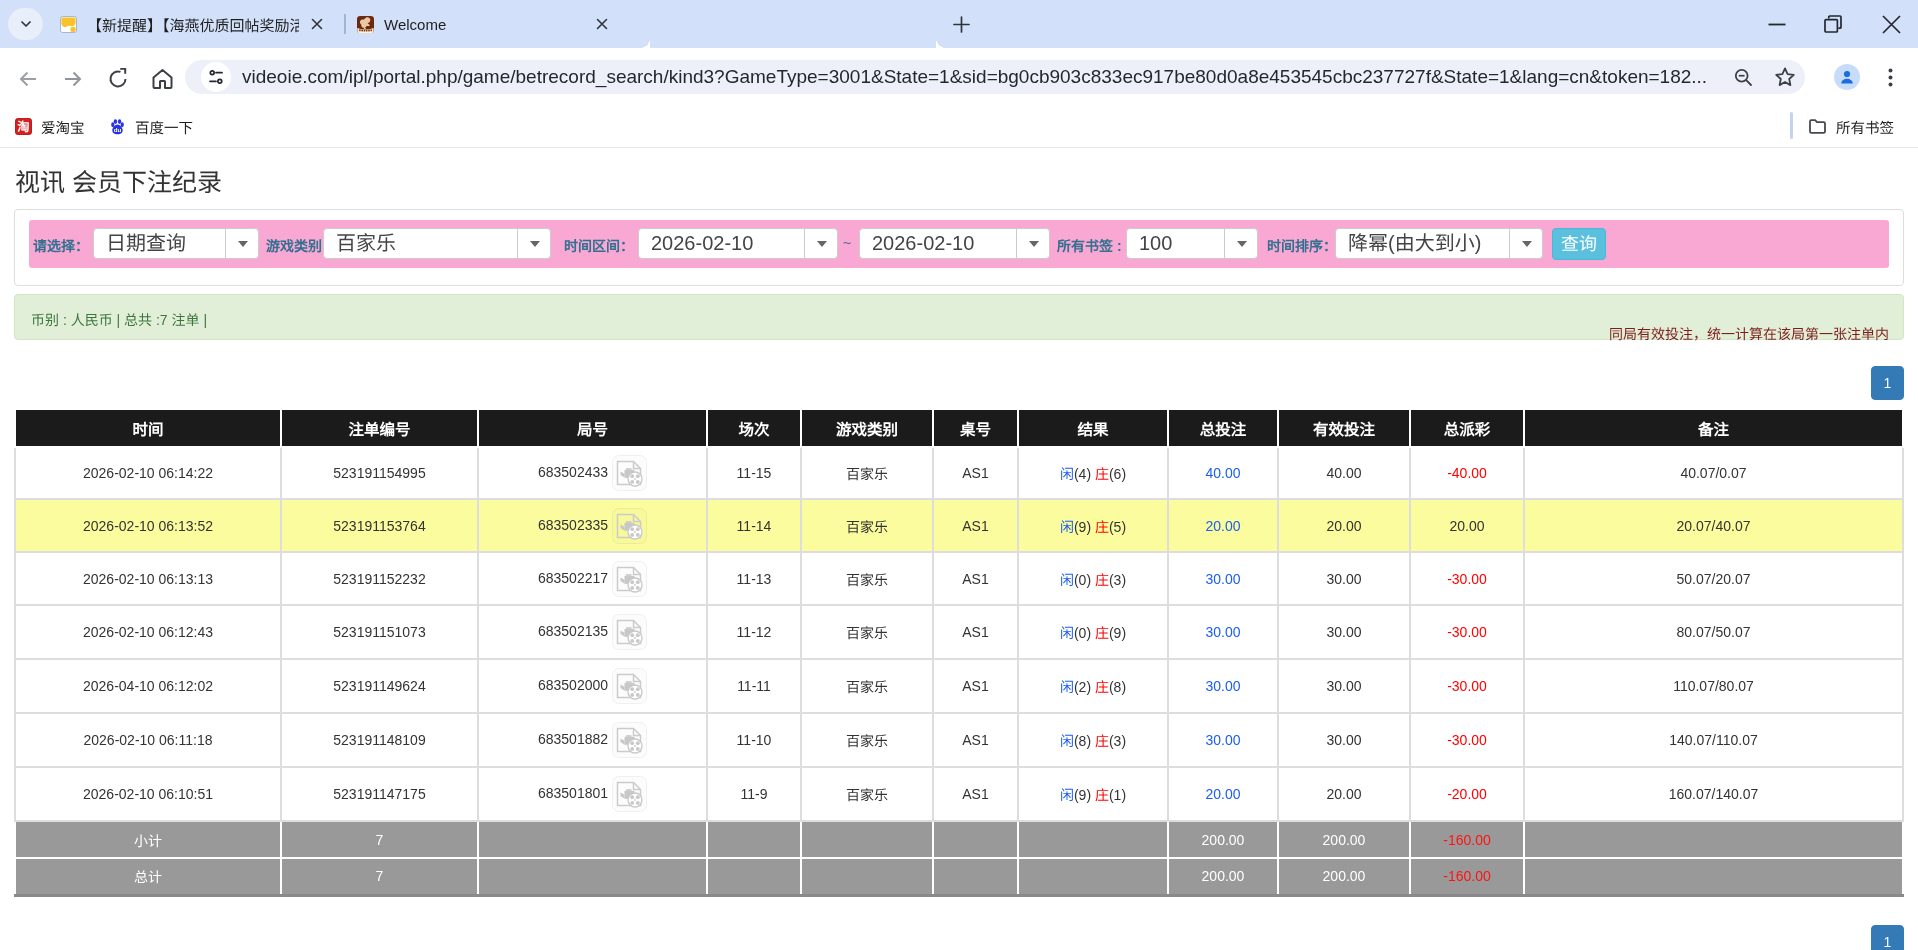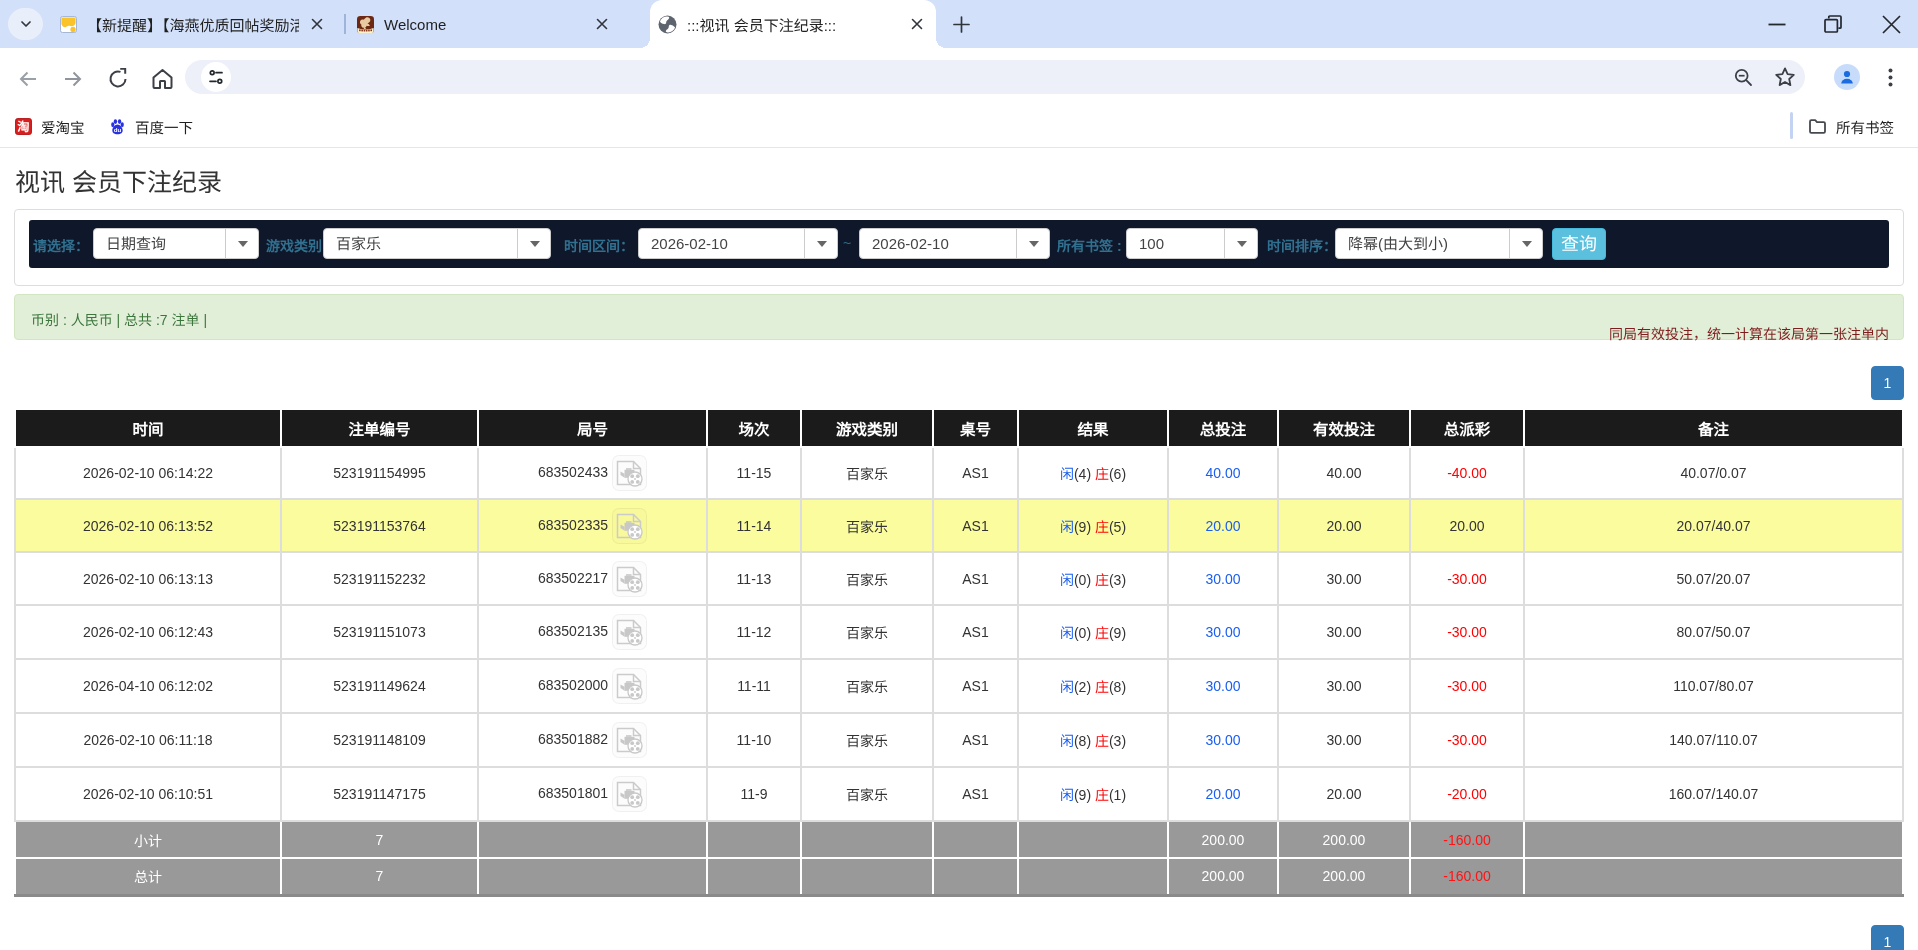--- a/index.html
+++ b/index.html
@@ -33,24 +33,24 @@
 
 
 .bm { position:absolute; top:8px; display:flex; align-items:center; font-size:14.5px; color:#1f1f1f; height:26px; }
 .bm .bico { width:17px; height:17px; margin-right:9px; }
 
 
 #page { position:absolute; left:0; top:148px; width:1918px; height:802px; background:#fff; }
 h3.title { position:absolute; left:15px; top:14px; font-size:25px; font-weight:400; color:#333; }
 
 #filterpanel { position:absolute; left:14px; top:61px; width:1890px; height:77px; background:#fff; border:1px solid #ddd; border-radius:4px; }
-#filterbar { position:absolute; left:14px; top:10px; width:1860px; height:48px; background:#0f172a; border-radius:3px; }
+#filterbar { position:absolute; left:14px; top:10px; width:1860px; height:48px; background:#f9a8d4; border-radius:3px; }
 .flabel { position:absolute; top:15px; font-size:14px; font-weight:bold; color:#31708f; white-space:nowrap; }
 .combo { position:absolute; top:8px; height:31px; background:#fff; border:1px solid #ccc; border-radius:4px; }
-.combo .txt { position:absolute; left:12px; top:0; line-height:29px; font-size:15px; color:#444; white-space:nowrap; }
+.combo .txt { position:absolute; left:12px; top:0; line-height:29px; font-size:20px; color:#444; white-space:nowrap; }
 .combo .arr { position:absolute; right:0; top:0; width:33px; height:29px; border-left:1px solid #ccc; }
 .combo .arr:after { content:""; position:absolute; left:12px; top:12px; border-left:5px solid transparent; border-right:5px solid transparent; border-top:6px solid #666; }
 #btnquery { position:absolute; left:1523px; top:8px; width:54px; height:32px; background:#5bc0de; border:1px solid #46b8da; border-radius:4px; color:#fff; font-size:18px; text-align:center; line-height:30px; }
 
 #greenbar { position:absolute; left:14px; top:146px; width:1890px; height:46px; background:#e2efd8; border:1px solid #d2e6c2; border-radius:4px; font-size:14px; }
 #greenbar .lt { position:absolute; left:16px; top:14px; color:#3c763d; }
 #greenbar .rt { position:absolute; right:14px; top:28px; color:#7f1d1d; }
 
 .pg1 { position:absolute; width:33px; height:34px; background:#337ab7; border:1px solid #337ab7; border-radius:4px; color:#fff; font-size:14px; text-align:center; line-height:32px; }
 
@@ -100,31 +100,20 @@
           <rect x="9.4" y="14.5" width="1.7" height="1.9"></rect>
           <rect x="11.8" y="14.4" width="1.7" height="1.9"></rect>
           <rect x="14.2" y="14.2" width="1.7" height="1.9"></rect>
         </g>
       </svg>
     <span class="ttl" style="width:200px;">Welcome</span>
     <svg class="cls" width="20" height="20" viewBox="0 0 20 20">
         <path d="M5.5 5.5 L14.5 14.5 M14.5 5.5 L5.5 14.5" stroke="#30343b" stroke-width="1.6" stroke-linecap="round"></path>
       </svg>
   </div>
-  <div id="tab3" class="tab" style="left:650px; width:286px;">
-    <svg class="fav" style="margin-left:8px; width:19px; height:19px;" viewBox="0 0 19 19">
-        <circle cx="9.5" cy="9.5" r="9" fill="#5d646e"></circle>
-        <path d="M1.9 6.4 C3.1 3.3 6.2 1.2 9.5 1.55 C11.4 1.75 11.8 3.1 10.4 4.25 C9.3 5.15 8.1 6.1 8.2 7.6 C8.25 8.7 7.2 9.35 6 9.1 C4.2 8.75 2.7 7.9 1.9 6.4 Z" fill="#fff"></path>
-        <path d="M17.1 12.6 C15.9 15.7 12.8 17.8 9.5 17.45 C7.6 17.25 7.2 15.9 8.6 14.75 C9.7 13.85 10.9 12.9 10.8 11.4 C10.75 10.3 11.8 9.65 13 9.9 C14.8 10.25 16.3 11.1 17.1 12.6 Z" fill="#fff"></path>
-      </svg>
-    <span class="ttl" style="width:212px;">:::视讯 会员下注纪录:::</span>
-    <svg class="cls" width="20" height="20" viewBox="0 0 20 20">
-        <path d="M5.5 5.5 L14.5 14.5 M14.5 5.5 L5.5 14.5" stroke="#30343b" stroke-width="1.6" stroke-linecap="round"></path>
-      </svg>
-  </div>
   <div class="tfoot" style="left:640px;"></div>
   <div class="tfoot r" style="left:936px;"></div>
   <svg class="ic" style="position:absolute; left:951px; top:14px;" width="21" height="21" viewBox="0 0 21 21">
       <path d="M10.5 3 V18 M3 10.5 H18" stroke="#30343b" stroke-width="1.7" stroke-linecap="round"></path>
     </svg>
   <svg class="ic" style="position:absolute; left:1768px; top:23px;" width="18" height="3" viewBox="0 0 18 3">
       <path d="M0.5 1.5 H17.5" stroke="#23272e" stroke-width="1.8"></path>
     </svg>
   <svg class="ic" style="position:absolute; left:1824px; top:15px;" width="18" height="18" viewBox="0 0 18 18">
       <path d="M4.8 3.6 V2 Q4.8 1 5.8 1 H16 Q17 1 17 2 V12.2 Q17 13.2 16 13.2 H14.4" fill="none" stroke="#23272e" stroke-width="1.7"></path>
@@ -150,20 +139,21 @@
     </svg>
   <div id="omnibox">
     <div class="ocirc">
         <svg class="ic" width="18" height="18" viewBox="0 0 18 18">
           <circle cx="5.2" cy="4.7" r="1.9" fill="none" stroke="#23272e" stroke-width="1.7"></circle>
           <path d="M9 4.7 H15" stroke="#23272e" stroke-width="1.7" stroke-linecap="round"></path>
           <circle cx="12.8" cy="13.3" r="1.9" fill="none" stroke="#23272e" stroke-width="1.7"></circle>
           <path d="M3 13.3 H9" stroke="#23272e" stroke-width="1.7" stroke-linecap="round"></path>
         </svg>
       </div>
+    <span class="url">videoie.com/ipl/portal.php/game/betrecord_search/kind3?GameType=3001&amp;State=1&amp;sid=bg0cb903c833ec917be80d0a8e453545cbc237727f&amp;State=1&amp;lang=cn&amp;token=182...</span>
   </div>
   <svg class="ic" style="position:absolute; left:1733px; top:19px;" width="21" height="21" viewBox="0 0 21 21">
       <circle cx="8.7" cy="8.7" r="5.9" fill="none" stroke="#3c4046" stroke-width="1.8"></circle>
       <path d="M13.2 13.2 L18 18" stroke="#3c4046" stroke-width="1.8" stroke-linecap="round"></path>
       <path d="M5.8 8.7 H11.6" stroke="#3c4046" stroke-width="1.7"></path>
     </svg>
   <svg class="ic" style="position:absolute; left:1774px; top:18px;" width="22" height="22" viewBox="0 0 22 22">
       <path d="M11 2.4 L13.6 8.1 L19.8 8.8 L15.2 13 L16.4 19.1 L11 16 L5.6 19.1 L6.8 13 L2.2 8.8 L8.4 8.1 Z" fill="none" stroke="#3c4046" stroke-width="1.8" stroke-linejoin="round"></path>
     </svg>
   <div id="avatar">

